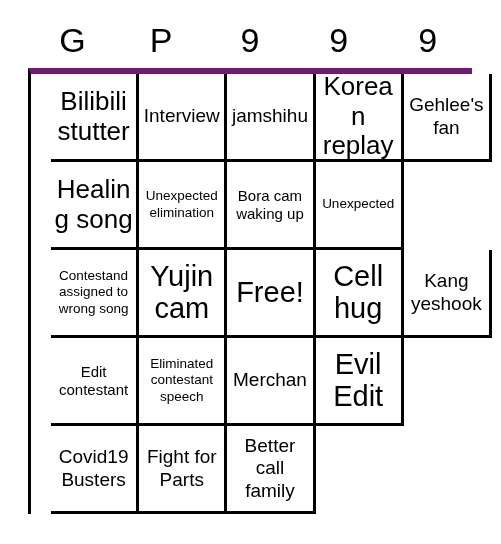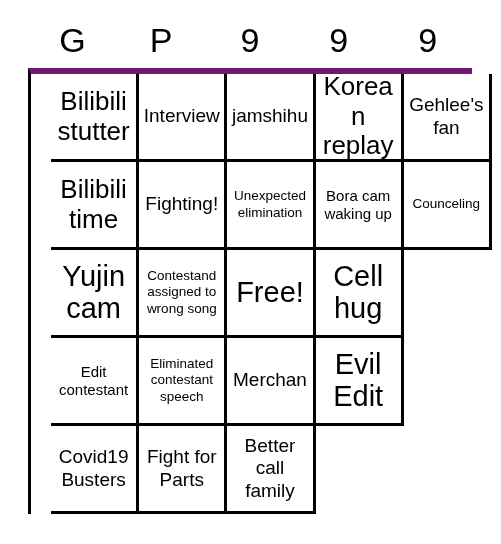--- a/index.html
+++ b/index.html
@@ -110,47 +110,47 @@
         </div>
         <div class="cell fs-lg">
           <span class="cell-text">Korean replay</span>
         </div>
         <div class="cell fs-md">
           <span class="cell-text">Gehlee's fan</span>
         </div>
       </div>
       <div class="grid-row">
         <div class="cell fs-lg">
-          <span class="cell-text">Bilibili time</span>
-        </div>
-        <div class="cell fs-md">
-          <span class="cell-text">Fighting!</span>
+          <span class="cell-text">Healing song</span>
         </div>
         <div class="cell fs-xs">
           <span class="cell-text">Unexpected elimination</span>
         </div>
         <div class="cell fs-sm">
           <span class="cell-text">Bora cam waking up</span>
         </div>
         <div class="cell fs-xs">
-          <span class="cell-text">Counceling</span>
+          <span class="cell-text">Unexpected</span>
         </div>
       </div>
       <div class="grid-row">
+        <div class="cell fs-xs">
+          <span class="cell-text">Contestand assigned to wrong song</span>
+        </div>
         <div class="cell fs-xl">
           <span class="cell-text">Yujin cam</span>
-        </div>
-        <div class="cell fs-xs">
-          <span class="cell-text">Contestand assigned to wrong song</span>
         </div>
         <div class="cell fs-xl">
           <span class="cell-text">Free!</span>
         </div>
         <div class="cell fs-xl">
           <span class="cell-text">Cell hug</span>
+        </div>
+        <div class="cell fs-md">
+          <span class="cell-text">Kang yeshook</span>
         </div>
       </div>
       <div class="grid-row">
         <div class="cell fs-sm">
           <span class="cell-text">Edit contestant</span>
         </div>
         <div class="cell fs-xs">
           <span class="cell-text">Eliminated contestant speech</span>
         </div>
         <div class="cell fs-md">

